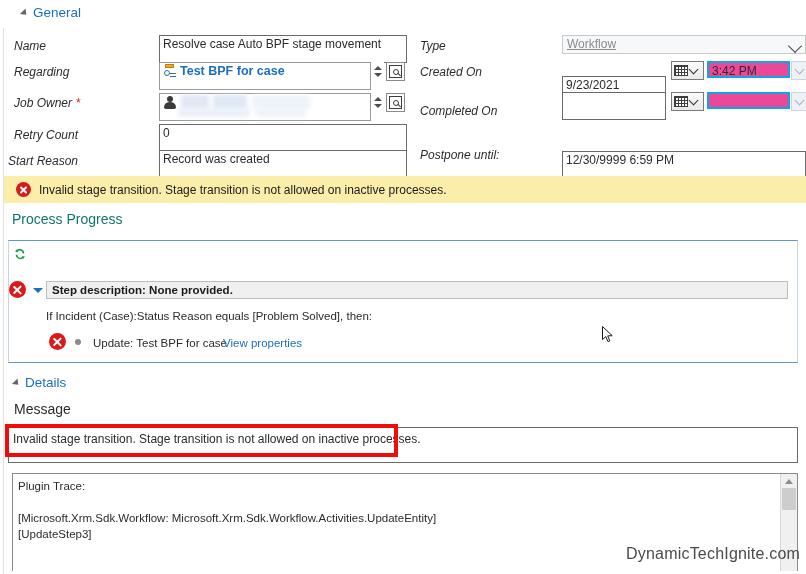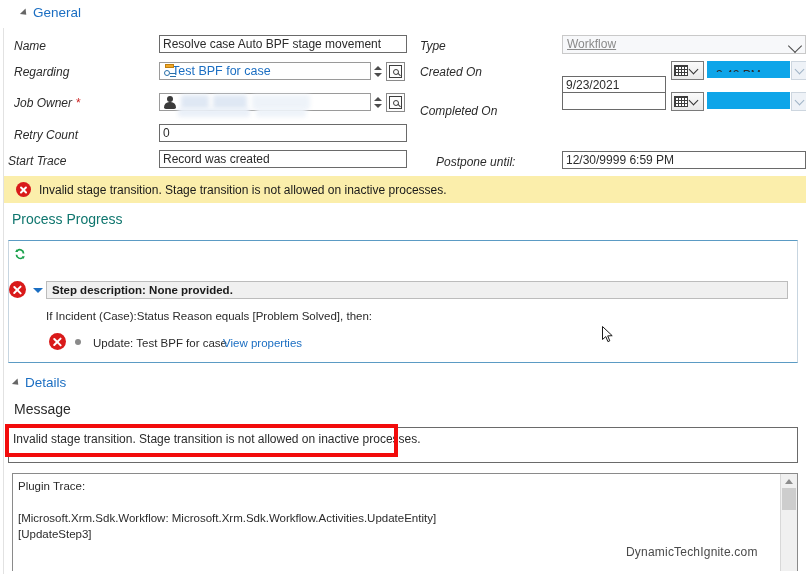--- a/index.html
+++ b/index.html
@@ -66,32 +66,33 @@
   }
   .tb {
     position: absolute;
     box-sizing: border-box;
     border: 1px solid #6a6a6a;
     background: #ffffff;
     font-size: 12px;
     color: #2b2b2b;
     line-height: 17px;
     padding: 0 2px 0 3px;
-    height: 18px;
+    height: 28px;
     overflow: hidden;
     white-space: nowrap;
   }
   .tb.blank-ro {
     border: 1px solid #6a6a6a;
     background: #ffffff;
   }
   .tb.lookup {
     border: 1px solid #9a9a9a;
-    padding-left: 12px;
+    padding-left: 20px;
     color: #1b6ec2;
+    font-weight: bold;
   }
 
   
   .sel {
     position: absolute;
     box-sizing: border-box;
     border: 1px solid #c9c9c9;
     background: #f7f8fa;
     height: 19px;
     font-size: 12px;
@@ -247,22 +248,22 @@
     margin-bottom:3px;
   }
   .mini-chev.dim {
     border-right-color:#9fb3c6;
     border-bottom-color:#9fb3c6;
   }
   .timebox {
     position:absolute;
     height:17px;
     box-sizing:border-box;
-    border:6px solid #0ea5e9;
-    background:#0ea5e9;
+    border:2px solid #0ea5e9;
+    background:#ec4899;
     font-size:12px;
     line-height:17px;
     padding-left:3px;
     color:#2b2b2b;
     overflow:hidden;
     white-space:nowrap;
   }
   .timebtn {
     position:absolute;
     width:17px;height:19px;
@@ -449,21 +450,21 @@
   .scroll .thumb {
     position: absolute;
     left: 1px; top: 14px;
     width: 14px; height: 22px;
     background: #cdcdcd;
   }
   .watermark {
     position: absolute;
     left: 626px;
     top: 545px;
-    font-size: 12px;
+    font-size: 16px;
     color: #4a4a4a;
     letter-spacing: .2px;
   }
   
   .cursor {
     position: absolute;
     left: 602px;
     top: 326px;
     width: 12px;
     height: 18px;
@@ -520,21 +521,21 @@
     <span class="up"></span>
       <span class="dn"></span>
   </div>
   <div class="lkp" style="left:386px; top:93px;">
     <span class="mag"></span>
   </div>
 
   <div class="fld-label" style="left:14px; top:128px;">Retry Count</div>
   <div class="tb" style="left:159px; top:124px; width:248px;">0</div>
 
-  <div class="fld-label" style="left:8px; top:154px;">Start Trace</div>
+  <div class="fld-label" style="left:8px; top:154px;">Start Reason</div>
   <div class="tb" style="left:159px; top:150px; width:248px;">Record was created</div>
 
   <div class="fld-label" style="left:420px; top:39px;">Type</div>
   <div class="sel" style="left:562px; top:35px; width:244px;text-decoration:underline;">
     <span>Workflow</span>
     <span class="chev"><span class="chev-glyph"></span></span>
   </div>
 
   <div class="fld-label" style="left:420px; top:65px;">Created On</div>
   <div class="tb" style="left:562px; top:76px; width:104px;">9/23/2021</div>
@@ -551,21 +552,21 @@
   <div class="tb blank-ro" style="left:562px; top:92px; width:104px;"></div>
   <div class="dpick" style="left:671px; top:92px; width:33px;">
     <span class="cal"></span>
     <span class="mini-chev"></span>
   </div>
   <div class="timebox" style="left:707px; top:92px; width:83px;"></div>
   <div class="timebtn" style="left:791px; top:92px;">
     <span class="mini-chev dim"></span>
   </div>
 
-  <div class="fld-label" style="left:420px; top:155px;margin-left:16px;">Postpone until:</div>
+  <div class="fld-label" style="left:420px; top:148px;">Postpone until:</div>
   <div class="tb" style="left:562px; top:151px; width:244px;">12/30/9999 6:59 PM</div>
 
   <div class="warn">
     <span class="err-ic"></span>
     <span class="warn-text">Invalid stage transition. Stage transition is not allowed on inactive processes.</span>
   </div>
 
   <div class="sub-head" style="left:12px; top:211px;">Process Progress</div>
 
   <div class="pp-box"></div>

